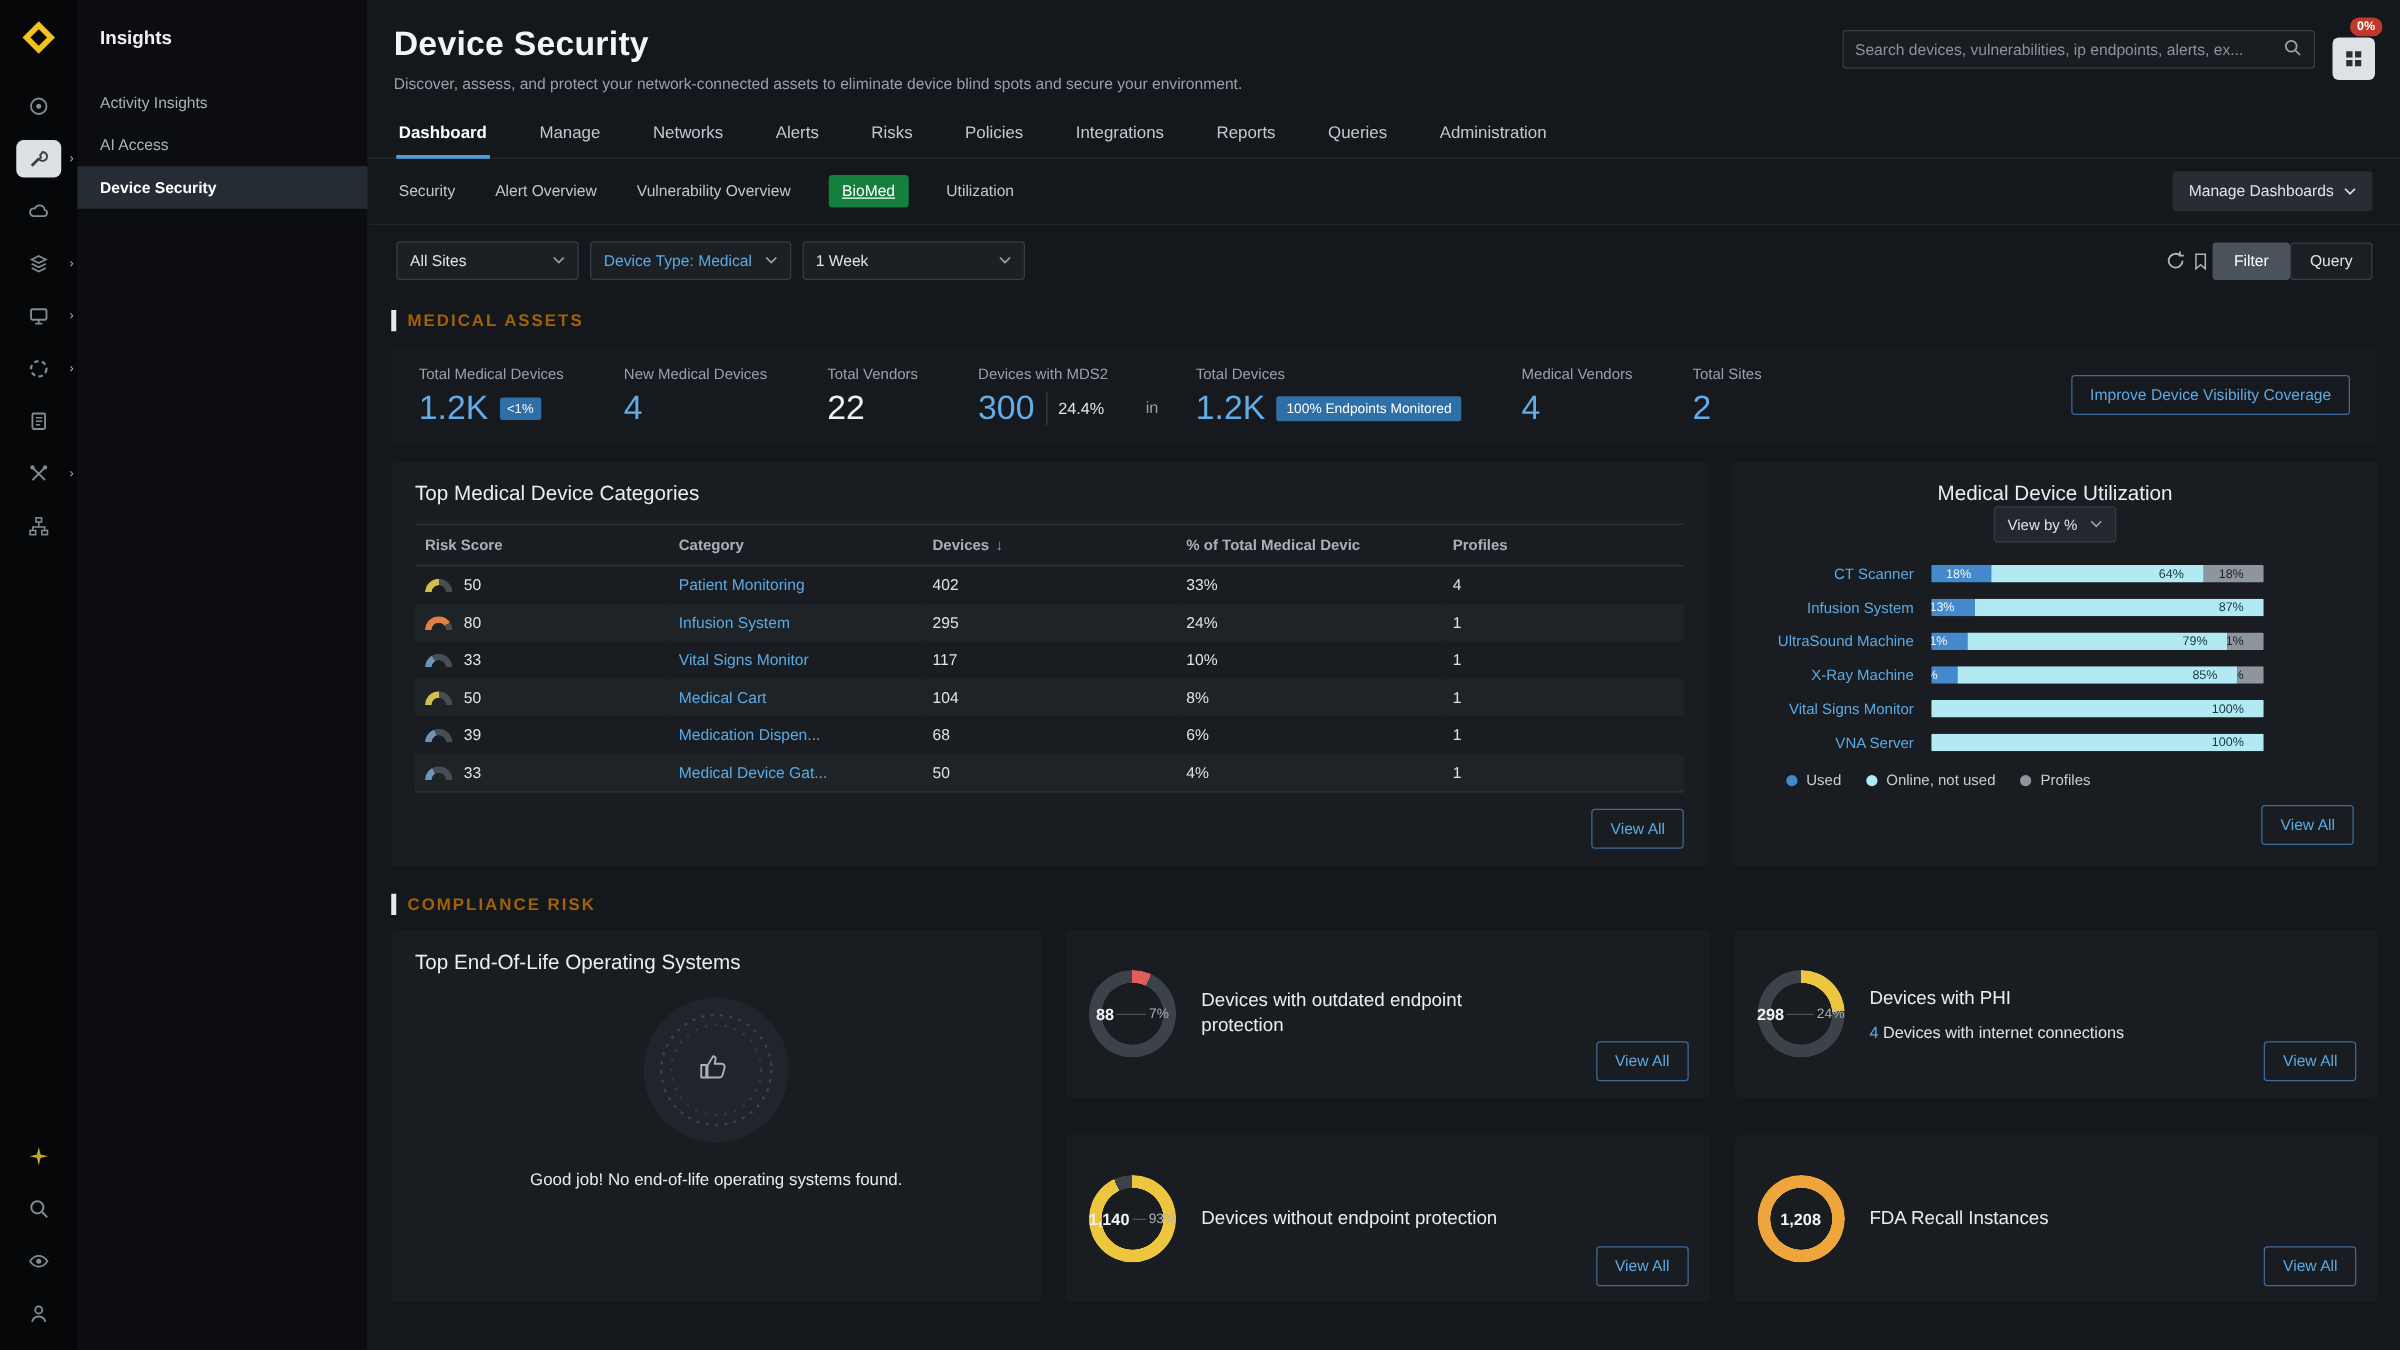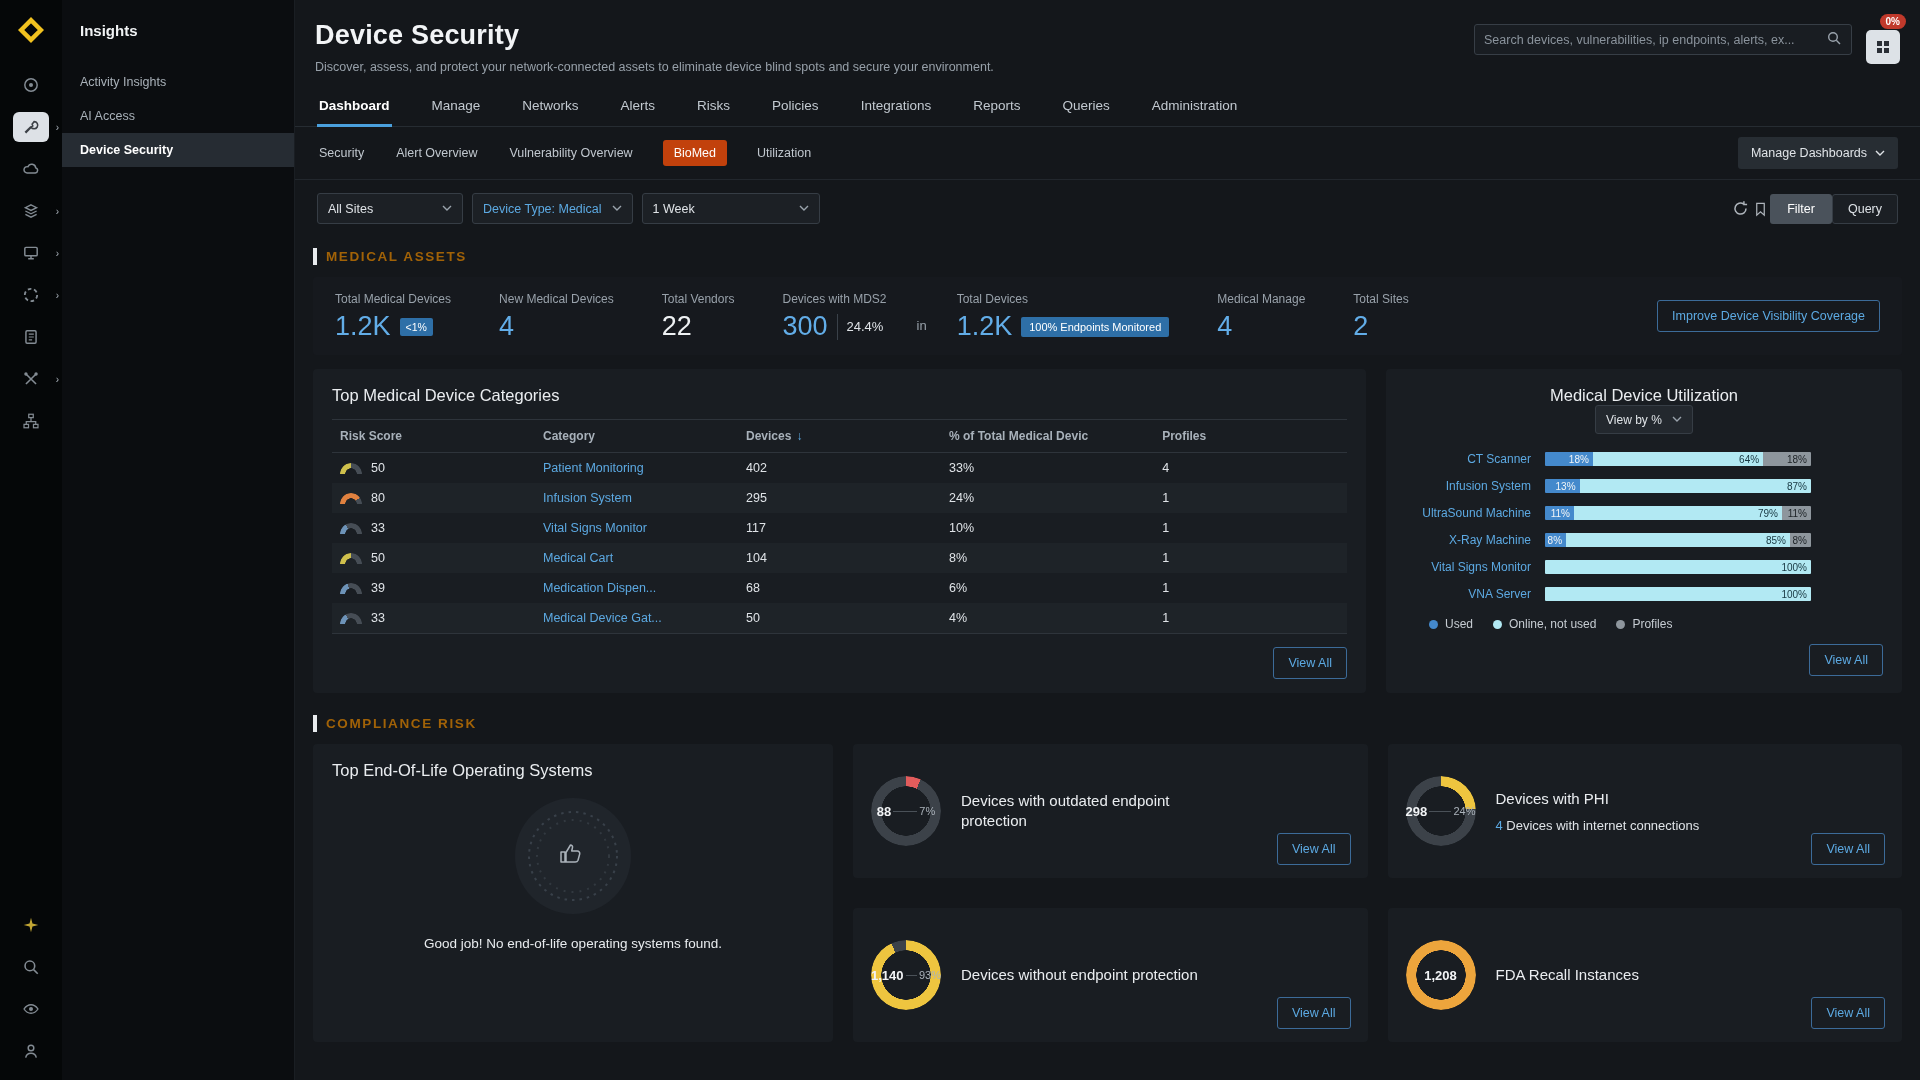--- a/index.html
+++ b/index.html
@@ -41,21 +41,21 @@
   .coverage-badge { position:absolute; top:-4px; right:-6px; background:#c0392b; color:#fff; font-size:10px; font-weight:700; border-radius:8px; padding:2px 6px; }
 
   
   .tabbar { display:flex; gap:38px; padding:0 22px; margin-top:18px; border-bottom:1px solid #262c32; }
   .tab { font-size:13.5px; color:#c2c9d0; padding:6px 2px 13px; cursor:pointer; position:relative; }
   .tab.active { color:#ffffff; font-weight:700; }
   .tab.active::after { content:""; position:absolute; left:0; right:0; bottom:-1px; height:3px; background:#4aa0dd; }
 
   .subtabbar { display:flex; align-items:center; gap:28px; padding:10px 22px; border-bottom:1px solid #22272d; }
   .subtab { font-size:12.5px; color:#c0c7ce; cursor:pointer; padding:6px 2px; }
-  .subtab.active { background:#c2410c; color:#fff; padding:6px 11px; border-radius:3px; }
+  .subtab.active { background:#15803d; color:#fff; padding:6px 11px; border-radius:3px;text-decoration:underline; }
   .manage-btn { margin-left:auto; background:#272d33; border:none; color:#dfe3e7; font-size:12.5px; padding:9px 13px; border-radius:3px; display:flex; align-items:center; gap:8px; cursor:pointer; font-family:inherit; }
 
   
   .filterbar { display:flex; align-items:center; gap:9px; padding:13px 22px 10px; }
   .select { height:31px; min-width:146px; background:#1c2025; border:1px solid #363d45; border-radius:3px; display:flex; align-items:center; justify-content:space-between; gap:10px; padding:0 10px; font-size:12.5px; color:#dfe3e7; cursor:pointer; }
   .select.blue { color:#5ca9e2; }
   .select.wide { min-width:178px; }
   .filter-right { margin-left:auto; display:flex; align-items:center; gap:0; }
   .icon-btn { background:none; border:none; cursor:pointer; display:flex; align-items:center; padding:2px; }
   .btn-filter { background:#4a525b; color:#fff; border:none; font-size:12.5px; padding:8px 17px; border-radius:3px; cursor:pointer; font-family:inherit; }
@@ -97,21 +97,21 @@
   .sort-arrow { color:#5ca9e2; font-size:12px; margin-left:5px; }
   .card-footer { display:flex; justify-content:flex-end; margin-top:13px; }
 
   .util-card { width:516px; flex-shrink:0; padding:17px 19px 14px; display:flex; flex-direction:column; }
   .util-head { display:flex; align-items:center; justify-content:space-between;flex-direction:column; }
   .select.small { min-width:98px; height:29px; font-size:12px; background:#23282e; }
   .util-rows { margin-top:18px; display:flex; flex-direction:column; gap:13px; }
   .util-row { display:flex; align-items:center; }
   .util-label { width:126px; text-align:right; margin-right:14px; font-size:12px; color:#5ca9e2; cursor:pointer; white-space:nowrap; }
   .util-bar { width:266px; height:14px; display:flex; overflow:hidden; border-radius:1px; }
-  .seg { display:flex; align-items:center; justify-content:flex-end; padding-right:4px; font-size:10px; overflow:hidden; white-space:nowrap; }
+  .seg { display:flex; align-items:center; justify-content:flex-end; padding-right:16px; font-size:10px; overflow:hidden; white-space:nowrap; }
   .util-legend { display:flex; align-items:center; gap:20px; margin:16px 0 0 24px; font-size:12px; color:#c6ccd2; }
   .legend-item { display:flex; align-items:center; gap:7px; }
   .dot { width:9px; height:9px; border-radius:50%; display:inline-block; }
 
   .row2 { display:grid; grid-template-columns:520px 1fr 1fr; grid-template-rows:134px 134px; gap:30px 20px; margin-top:2px; }
   .eol-card { grid-row:1 / 3; padding:17px 19px; display:flex; flex-direction:column; align-items:center; }
   .eol-card .card-title { align-self:flex-start; }
   .eol-circle { margin-top:18px; width:116px; height:116px; border-radius:50%; background:#20252b; display:flex; align-items:center; justify-content:center; position:relative; }
   .eol-msg { margin-top:22px; font-size:13.5px; color:#e8ebee; text-align:center; }
 
@@ -369,21 +369,21 @@
         </div>
         <span class="connector">in</span>
         <div class="stat">
           <div class="stat-label">Total Devices</div>
           <div class="stat-valrow">
             <span class="stat-value">1.2K</span>
             <span class="stat-badge wide">100% Endpoints Monitored</span>
           </div>
         </div>
         <div class="stat">
-          <div class="stat-label">Medical Manage</div>
+          <div class="stat-label">Medical Vendors</div>
           <div class="stat-valrow">
               <span class="stat-value">4</span>
             </div>
         </div>
         <div class="stat">
           <div class="stat-label">Total Sites</div>
           <div class="stat-valrow">
               <span class="stat-value">2</span>
             </div>
         </div>

